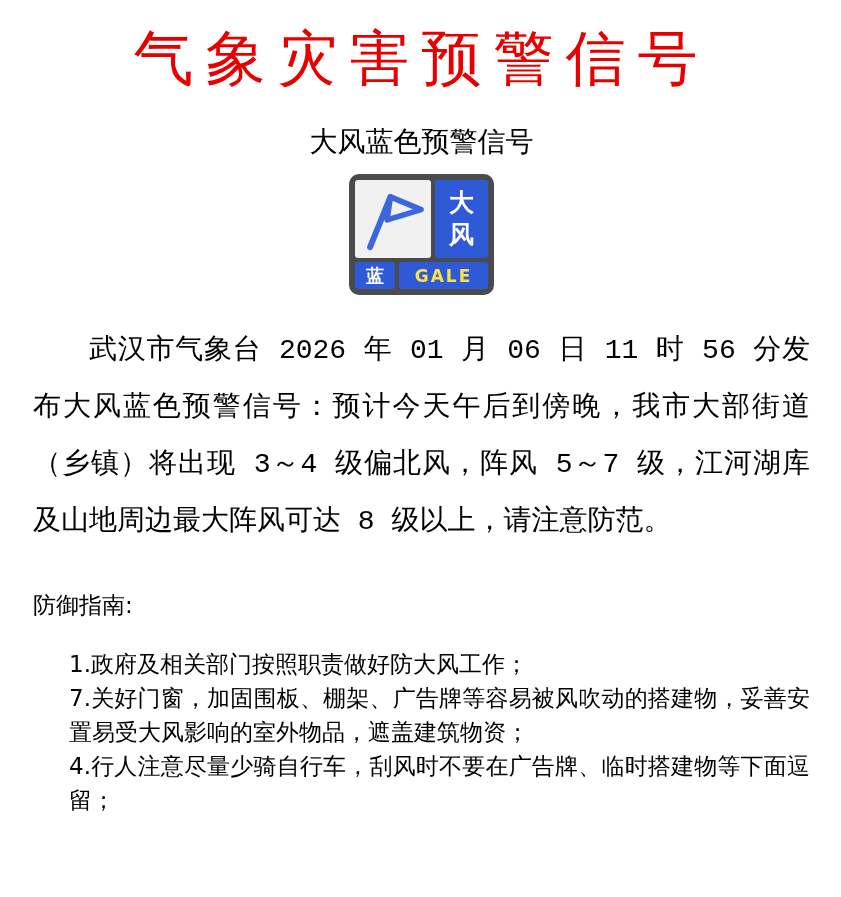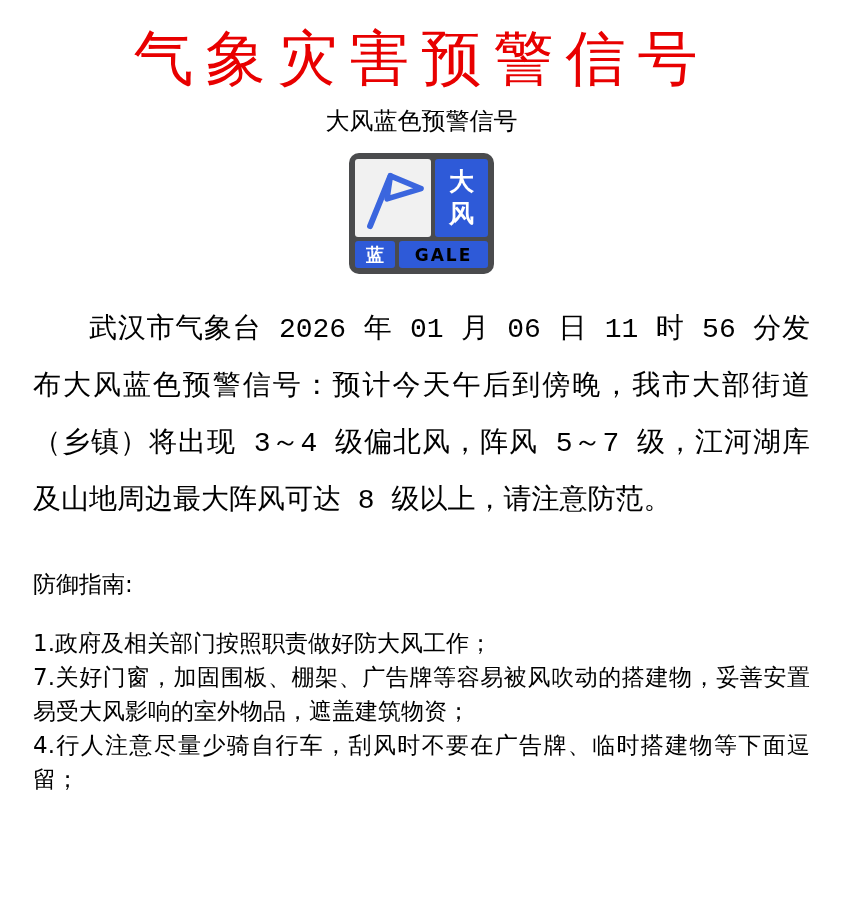--- a/index.html
+++ b/index.html
@@ -26,22 +26,23 @@
     white-space: nowrap;
   }
   .issuer-line {
     margin-top: 20px;
     text-align: center;
     font-size: 28px;
     line-height: 34px;
     font-family: "DejaVu Serif", serif;
   }
   .signal-name {
+    margin-top: 21px;
     text-align: center;
-    font-size: 24px;
+    font-size: 28px;
     line-height: 34px;
     font-family: "DejaVu Serif", serif;
   }
   .icon-wrap {
     margin-top: 15px;
     display: flex;
     justify-content: center;
   }
   .warn-icon {
     width: 145px;
@@ -81,21 +82,21 @@
     border-radius: 3px;
     color: #ffffff;
     font-weight: bold;
     font-size: 18px;
     display: flex; align-items: center; justify-content: center;
   }
   .gale-box {
     flex: 1;
     background: var(--blue, #2e5ad8);
     border-radius: 3px;
-    color: #000000;
+    color: #fde047;
     font-weight: bold;
     font-size: 17px;
     letter-spacing: 2px;
     display: flex; align-items: center; justify-content: center;
   }
   .body-text {
     margin-top: 27px;
     font-size: 28px;
     line-height: 57px;
     text-indent: 2em;
@@ -109,20 +110,21 @@
   }
   .guide-head {
     font-size: 23px;
     line-height: 30px;
     margin-bottom: 27px;
   }
   .guide-item {
     font-size: 23px;
     line-height: 34px;
     text-align: justify;
+    margin-left: 36px;
   }
 </style>
 </head>
 <body>
 
 <div class="doc">
 
   <h1 class="doc-title">气象灾害预警信号</h1>
 
 

